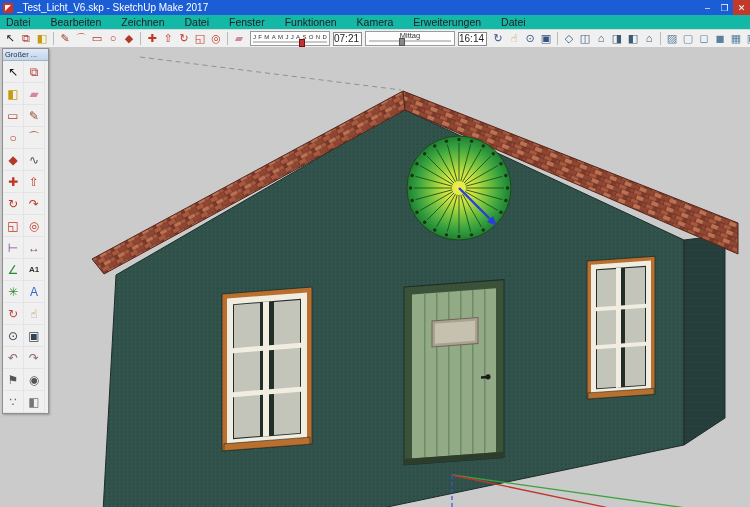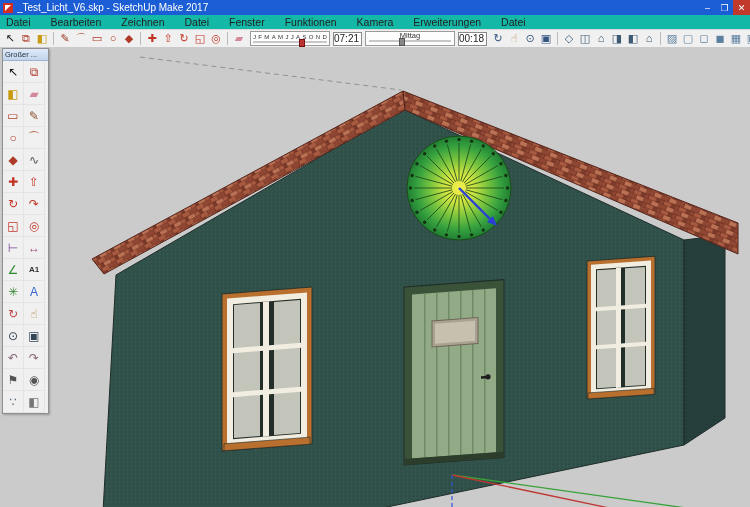--- a/index.html
+++ b/index.html
@@ -111,21 +111,21 @@
           <div id="month-handle"></div>
         </div>
       </div>
       <div class="time-box">07:21</div>
       <div id="noon-slider">
         <div id="noon-label">Mittag</div>
         <div id="noon-track">
           <div id="noon-handle"></div>
         </div>
       </div>
-      <div class="time-box">00:18</div>
+      <div class="time-box">16:14</div>
     </div>
 
     <div id="tb-right" class="tb-group">
         <span class="tbi" style="color: rgb(51, 85, 127);">↻</span>
         <span class="tbi" style="color: rgb(181, 138, 74);">☝</span>
         <span class="tbi" style="color: rgb(51, 85, 127);">⊙</span>
         <span class="tbi" style="color: rgb(51, 85, 127);">▣</span>
         <span class="tb-sep"></span>
         <span class="tbi" style="color: rgb(61, 90, 116);">◇</span>
         <span class="tbi" style="color: rgb(61, 90, 116);">◫</span>

